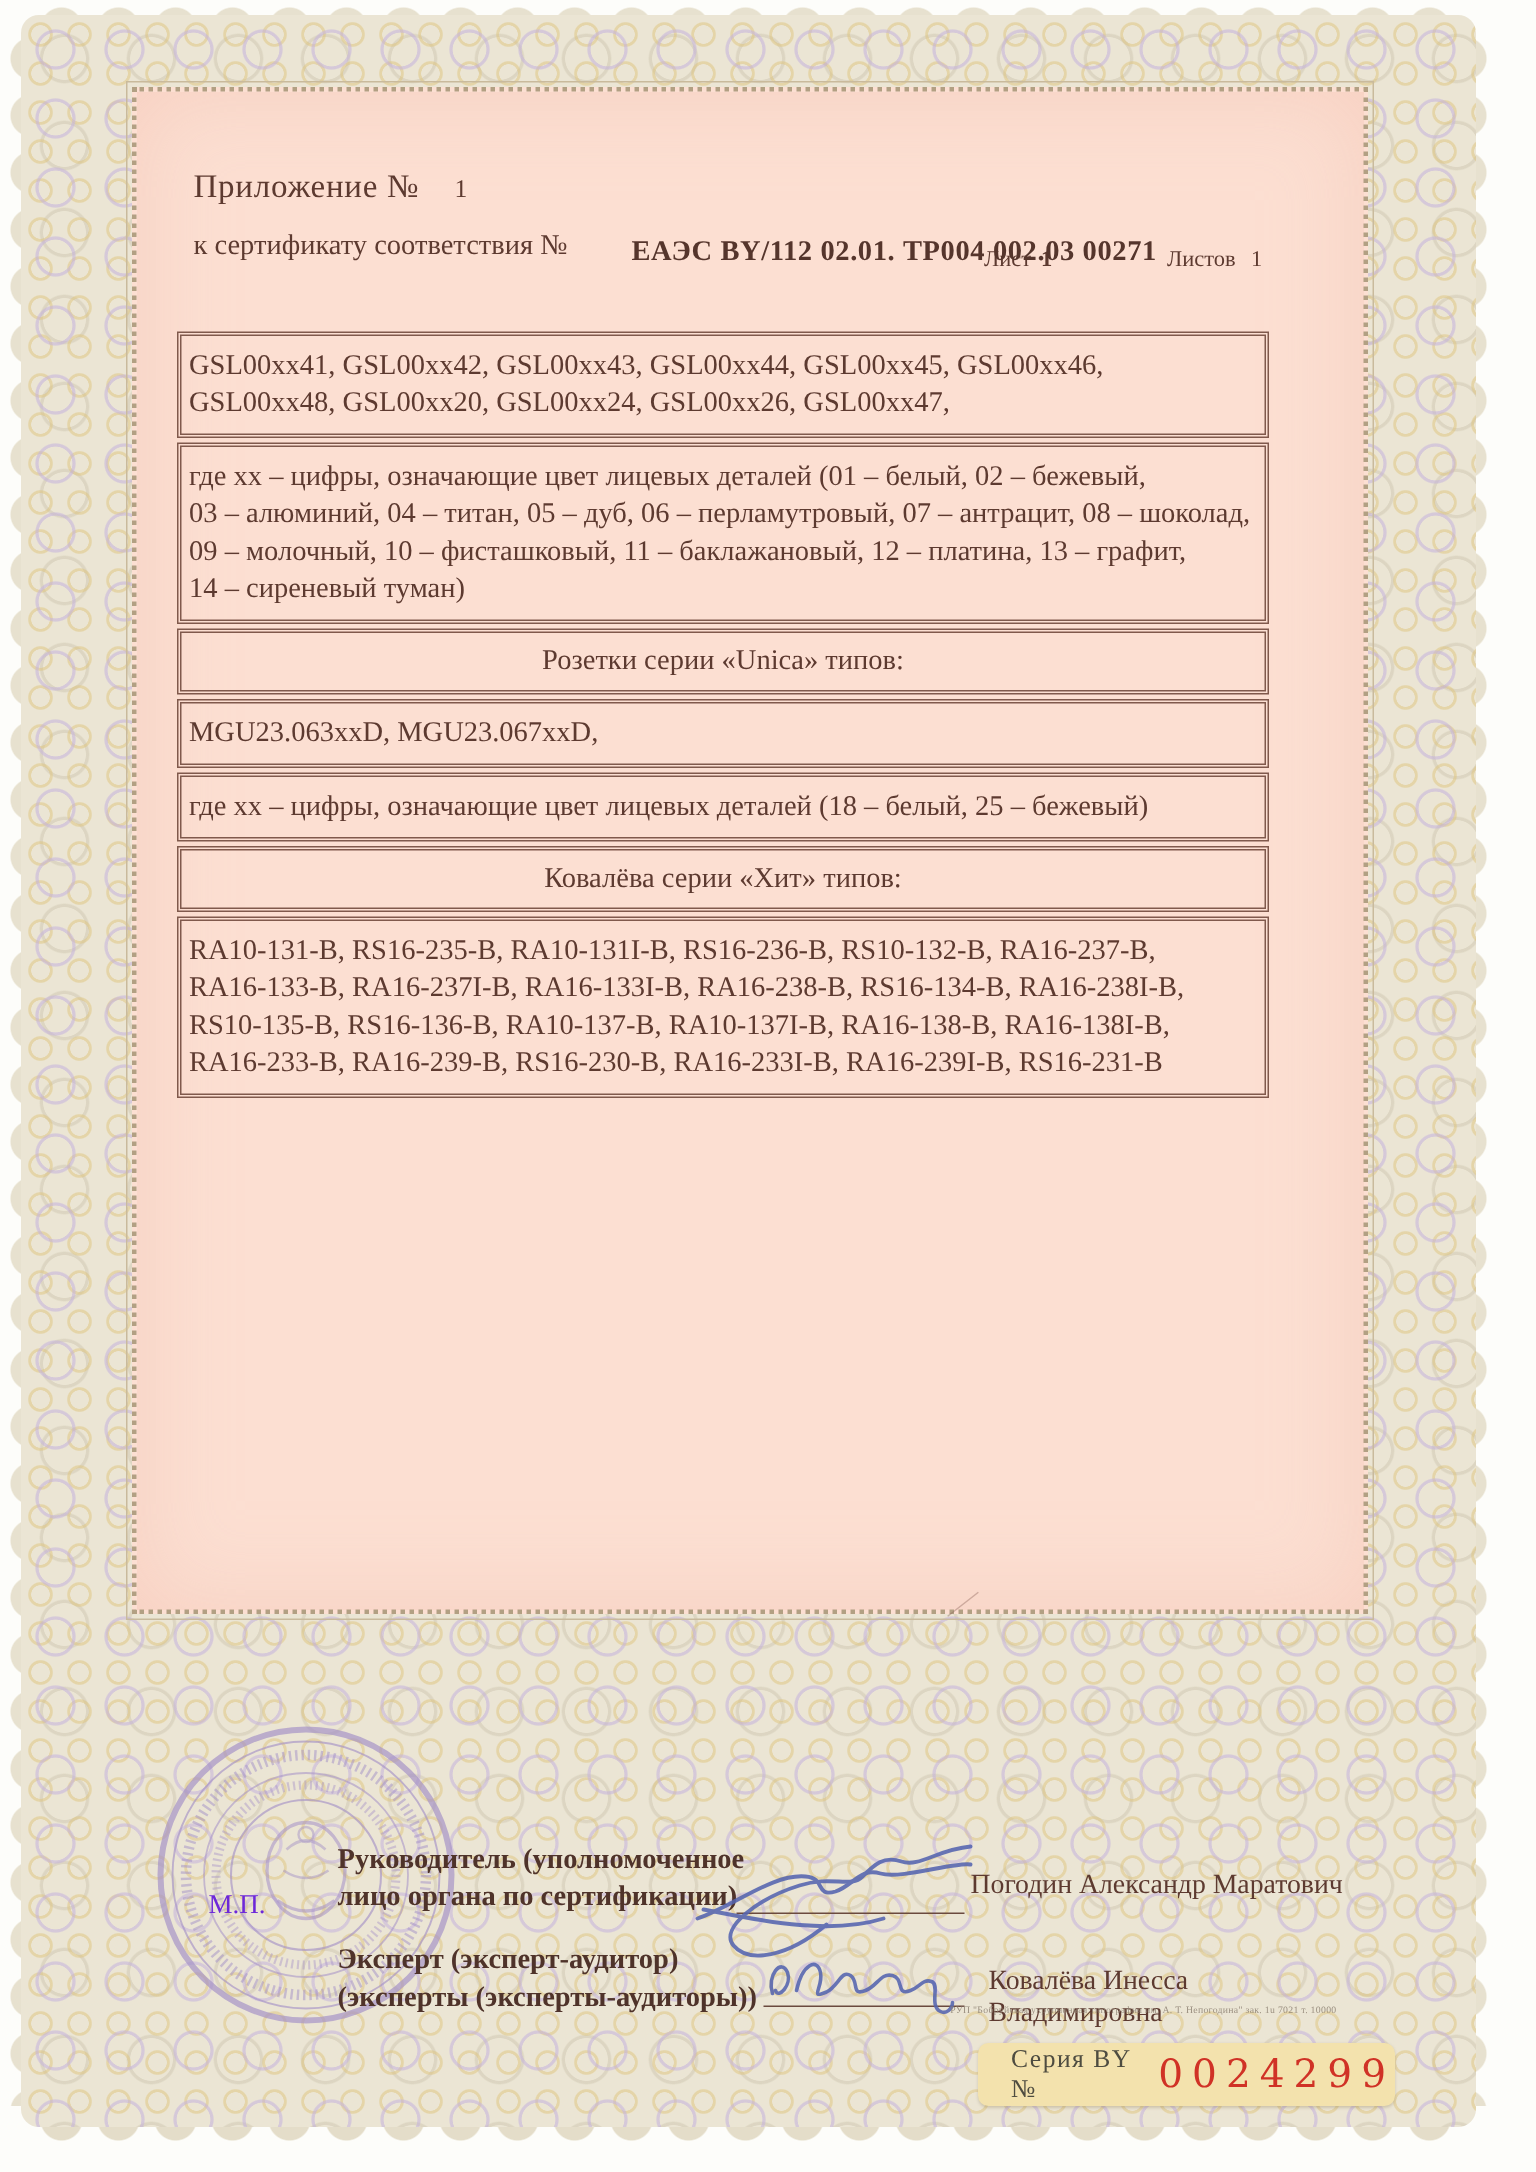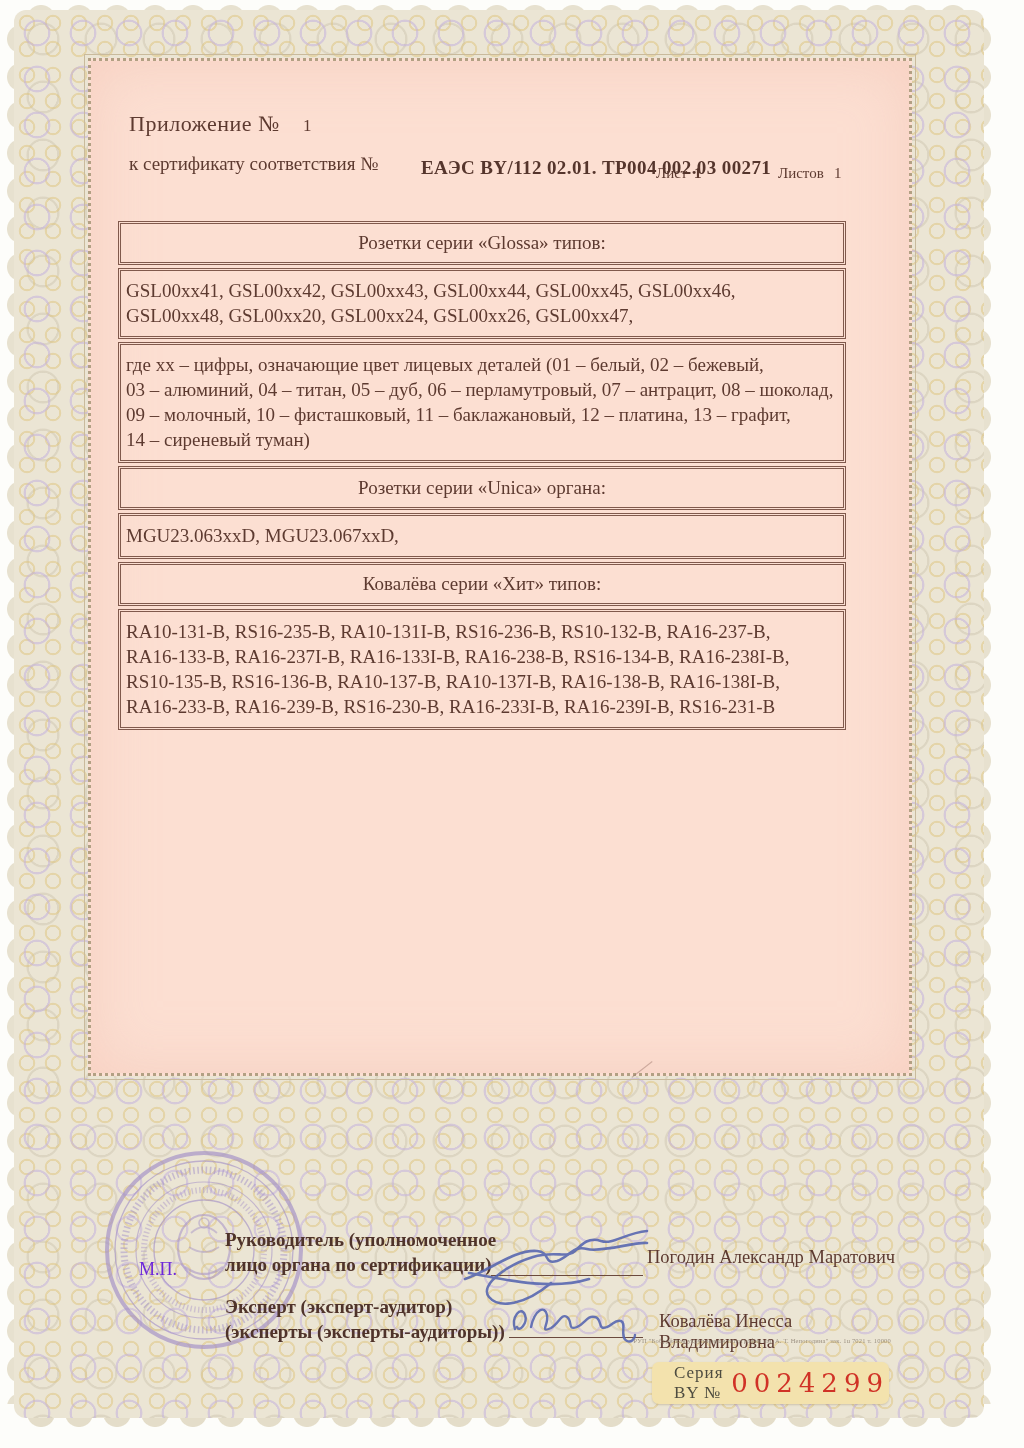--- a/index.html
+++ b/index.html
@@ -60,21 +60,21 @@
   .trow-content{text-align:left;padding:7px 8px 8px 5px;}
   
   .role{font-weight:bold;font-size:19px;line-height:25px;color:#4f332a;}
   .person{font-size:18.5px;color:#5d3a30;}
   .sigline{position:absolute;height:0;border-top:1.4px solid #6b4a3e;}
   .mp{font-size:18px;color:#6d28d9;}
   .scratch{position:absolute;width:26px;height:0;border-top:1.6px solid rgba(140,100,90,.4);transform:rotate(-38deg);}
   .printnote{font-size:6.5px;color:#8d8172;letter-spacing:.2px;opacity:.85;white-space:nowrap;}
   
   .serial{
-    position:absolute;left:652px;top:1362px;width:237px;height:42px;
+    position:absolute;left:652px;top:1362px;width:278px;height:42px;
     background:#f3e2ad;border-radius:7px;
     box-shadow:0 1px 2px rgba(120,100,60,.25);
     display:flex;align-items:center;gap:0;padding-left:22px;box-sizing:border-box;
   }
   .serial-label{font-size:17px;color:#4e4c40;letter-spacing:1px;}
   .serial-num{font-size:26px;color:#d03226;letter-spacing:6px;font-family:"DejaVu Serif",serif;}
   .stampwrap{opacity:.8;filter:blur(.3px);}
 </style>
 </head>
 <body>
@@ -92,29 +92,29 @@
 
   <div class="abs ink h-small" style="left:565px;top:56px;">Лист</div>
   <div class="abs ink h-small" style="left:603px;top:56px;font-weight:bold;">1</div>
   <div class="abs ink h-small" style="left:687px;top:56px;">Листов</div>
   <div class="abs ink h-small" style="left:743px;top:56px;">1</div>
 
   <div class="abs ink h-certlabel" style="left:38px;top:92px;">к сертификату соответствия №</div>
   <div class="abs h-certnum" style="left:330px;top:96px;">ЕАЭС BY/112 02.01. ТР004 002.03 00271</div>
 
   <div class="tbl">
-    <div class="trow trow-header">Розетки серии «Glossa» типов:</div>
     <div class="trow trow-content">GSL00xx41, GSL00xx42, GSL00xx43, GSL00xx44, GSL00xx45, GSL00xx46,
 GSL00xx48, GSL00xx20, GSL00xx24, GSL00xx26, GSL00xx47,</div>
     <div class="trow trow-content">где xx – цифры, означающие цвет лицевых деталей (01 – белый, 02 – бежевый,
 03 – алюминий, 04 – титан, 05 – дуб, 06 – перламутровый, 07 – антрацит, 08 – шоколад,
 09 – молочный, 10 – фисташковый, 11 – баклажановый, 12 – платина, 13 – графит,
 14 – сиреневый туман)</div>
-    <div class="trow trow-header">Розетки серии «Unica» органа:</div>
+    <div class="trow trow-header">Розетки серии «Unica» типов:</div>
     <div class="trow trow-content">MGU23.063xxD, MGU23.067xxD,</div>
+    <div class="trow trow-content">где xx – цифры, означающие цвет лицевых деталей (18 – белый, 25 – бежевый)</div>
     <div class="trow trow-header">Ковалёва серии «Хит» типов:</div>
     <div class="trow trow-content">RA10-131-B, RS16-235-B, RA10-131I-B, RS16-236-B, RS10-132-B, RA16-237-B,
 RA16-133-B, RA16-237I-B, RA16-133I-B, RA16-238-B, RS16-134-B, RA16-238I-B,
 RS10-135-B, RS16-136-B, RA10-137-B, RA10-137I-B, RA16-138-B, RA16-138I-B,
 RA16-233-B, RA16-239-B, RS16-230-B, RA16-233I-B, RA16-239I-B, RS16-231-B</div>
   </div>
 
   <div class="scratch" style="left:538px;top:1008px;"></div>
 
   <div class="abs stampwrap" style="left:10px;top:1086px;">

